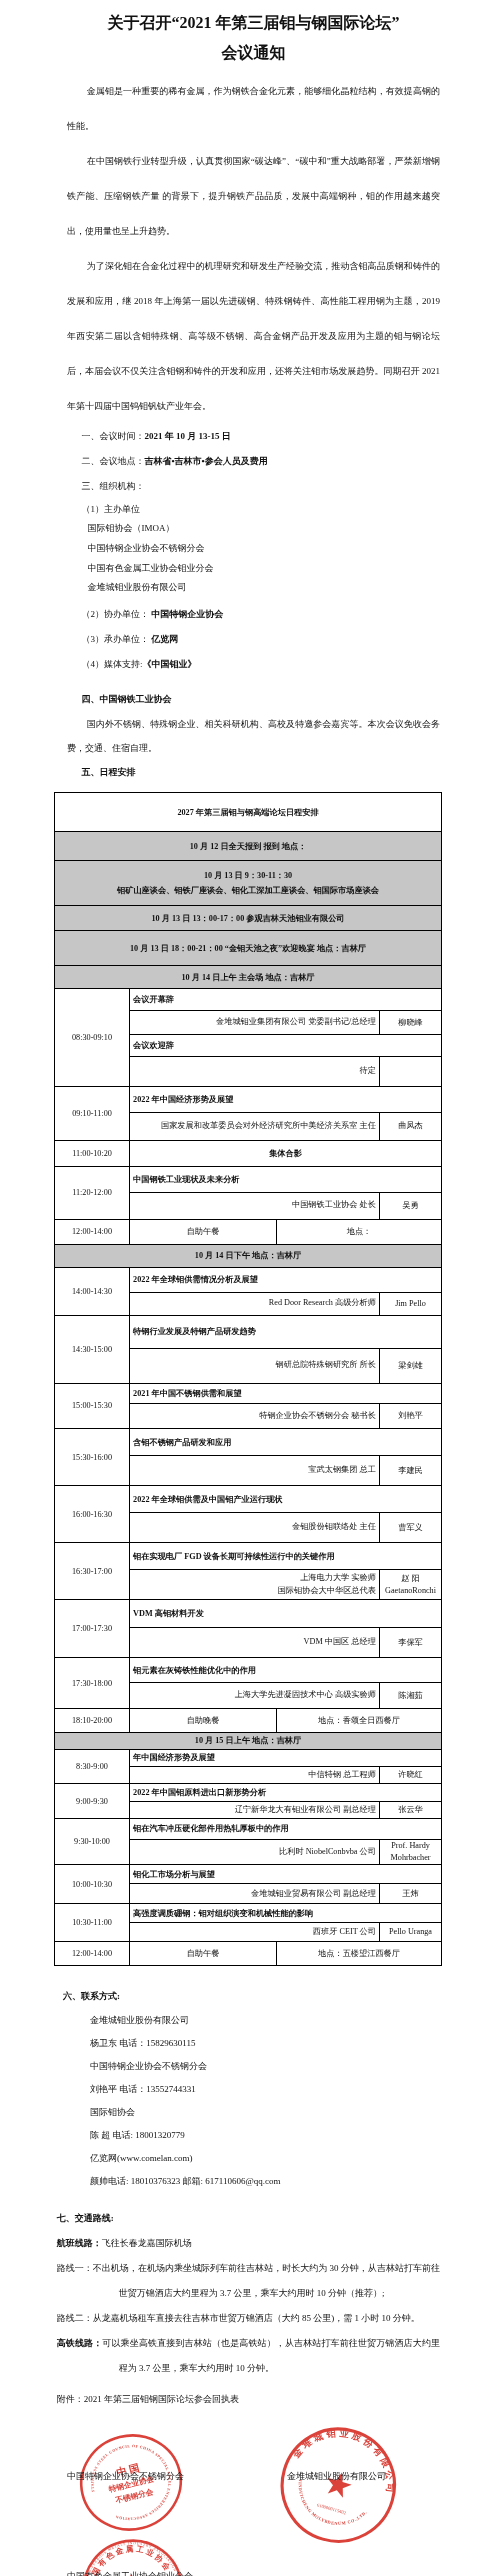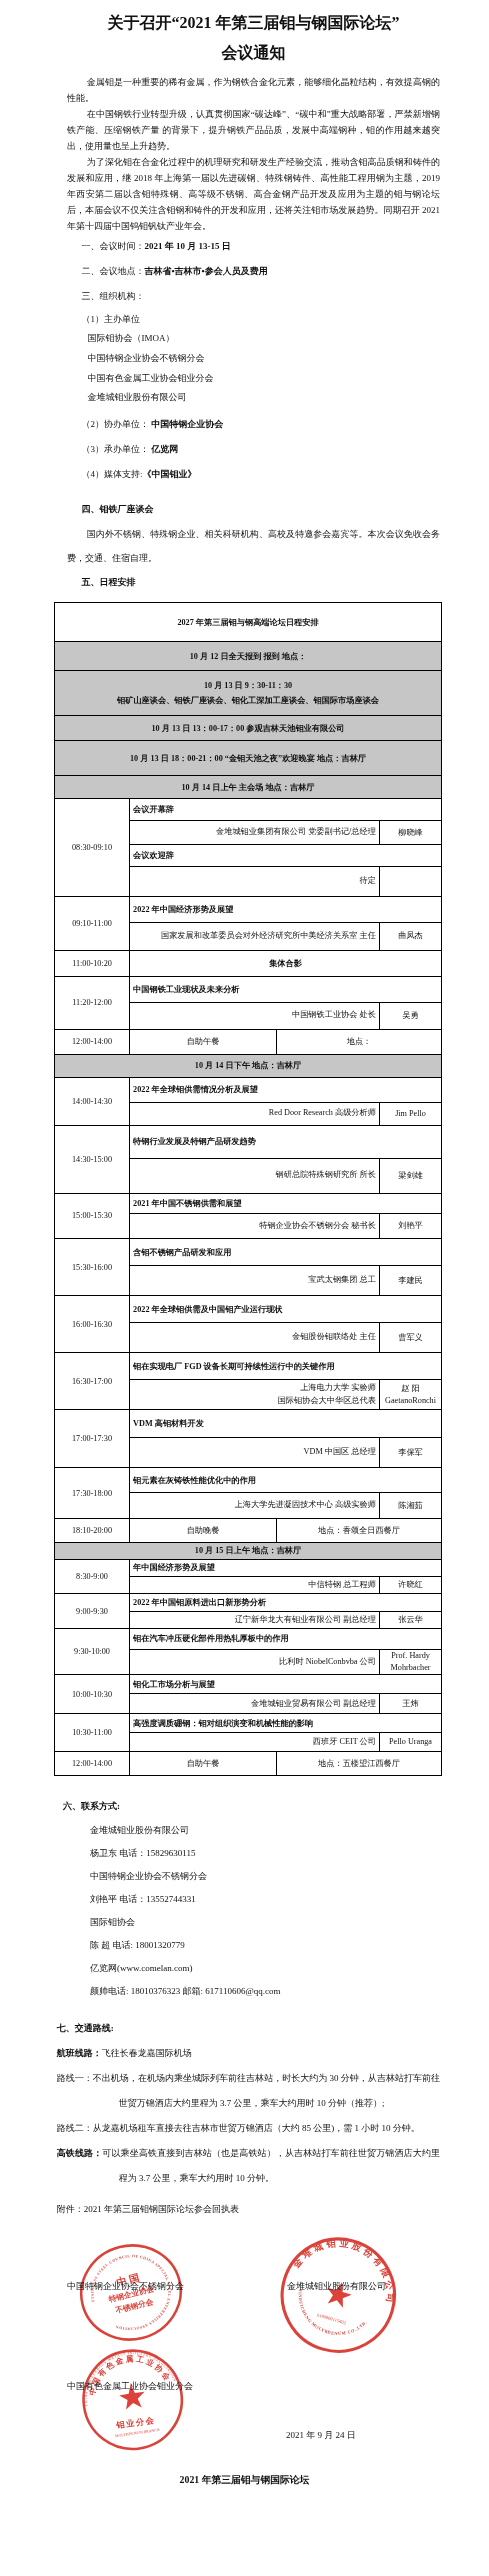--- a/index.html
+++ b/index.html
@@ -1,21 +1,21 @@
 <!DOCTYPE html>
 <html style="font-size:8.2px"><head>
 <meta charset="utf-8">
 <style>
   html,body{margin:0;padding:0;background:#ffffff;}
   .page{position:relative;width:489px;height:3091px;background:#fff;overflow:hidden;
         font-family:"Liberation Serif","DejaVu Serif",serif;color:#111;}
   .content{padding:13px 49px 0 67px;}
   .doc-title{text-align:center;font-weight:bold;font-size:16px;line-height:20.6px;}
   .doc-title.second{margin-top:9.3px;margin-bottom:10.3px;}
-  .para{margin:0;font-size:9px;line-height:16px;text-align:justify;text-indent:2.2em;}
+  .para{margin:0;font-size:9px;line-height:35px;text-align:justify;text-indent:2.2em;}
   .item{font-size:9px;line-height:25px;margin-left:14.4px;}
   .item .b{font-weight:bold;}
   .sub-label{font-size:9px;line-height:20.6px;margin-left:14.4px;}
   .host-line{font-size:9px;line-height:19.6px;margin-left:20.6px;}
   .item.sp{margin-top:4.1px;}
   .sec-title{font-size:9px;font-weight:bold;line-height:25px;margin-left:14.4px;}
   .sec4-body{margin:0;font-size:9px;line-height:24px;text-align:justify;text-indent:2.2em;}
   
   table{border-collapse:collapse;}
   .agenda{margin:7.2px 0 0 -13px;width:386px;table-layout:fixed;}
@@ -65,21 +65,21 @@
   <div class="sub-label">（1）主办单位</div>
   <div class="host-line">国际钼协会（IMOA）</div>
   <div class="host-line">中国特钢企业协会不锈钢分会</div>
   <div class="host-line">中国有色金属工业协会钼业分会</div>
   <div class="host-line">金堆城钼业股份有限公司</div>
 
   <div class="item sp"><span>（2）协办单位：</span>&nbsp;<span class="b">中国特钢企业协会</span></div>
   <div class="item"><span>（3）承办单位：</span>&nbsp;<span class="b">亿览网</span></div>
   <div class="item"><span>（4）媒体支持:</span><span class="b">《中国钼业》</span></div>
 
-  <div class="sec-title" style="margin-top:10.3px;">四、钼铁厂座谈会</div>
+  <div class="sec-title" style="margin-top:10.3px;">四、中国钢铁工业协会</div>
   <p class="sec4-body">国内外不锈钢、特殊钢企业、相关科研机构、高校及特邀参会嘉宾等。本次会议免收会务费，交通、住宿自理。</p>
   <div class="sec-title">五、日程安排</div>
 
   <table class="agenda">
     <colgroup>
           <col style="width:75px">
           <col style="width:147px">
           <col style="width:103px">
           <col style="width:62px">
         </colgroup>

